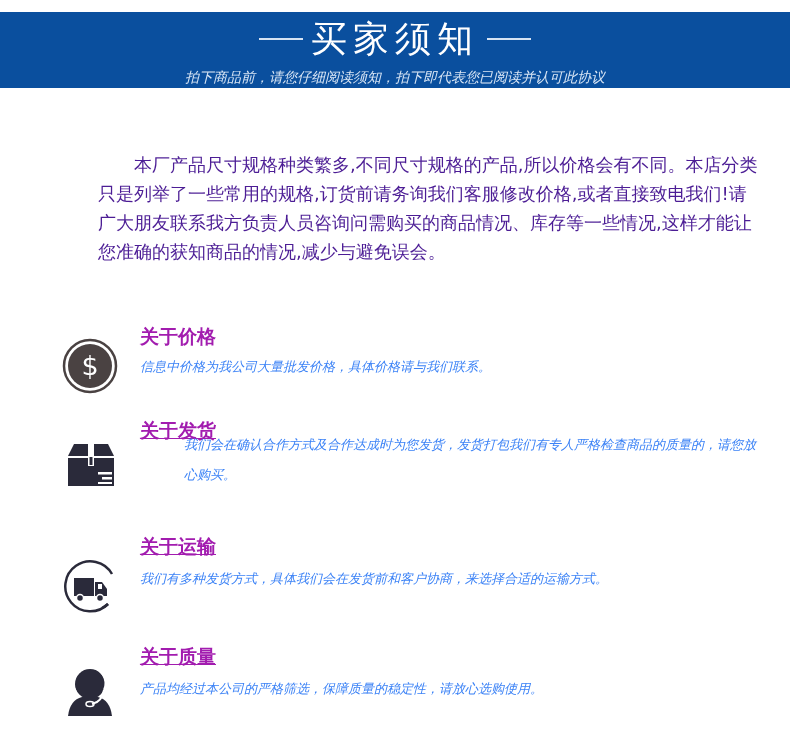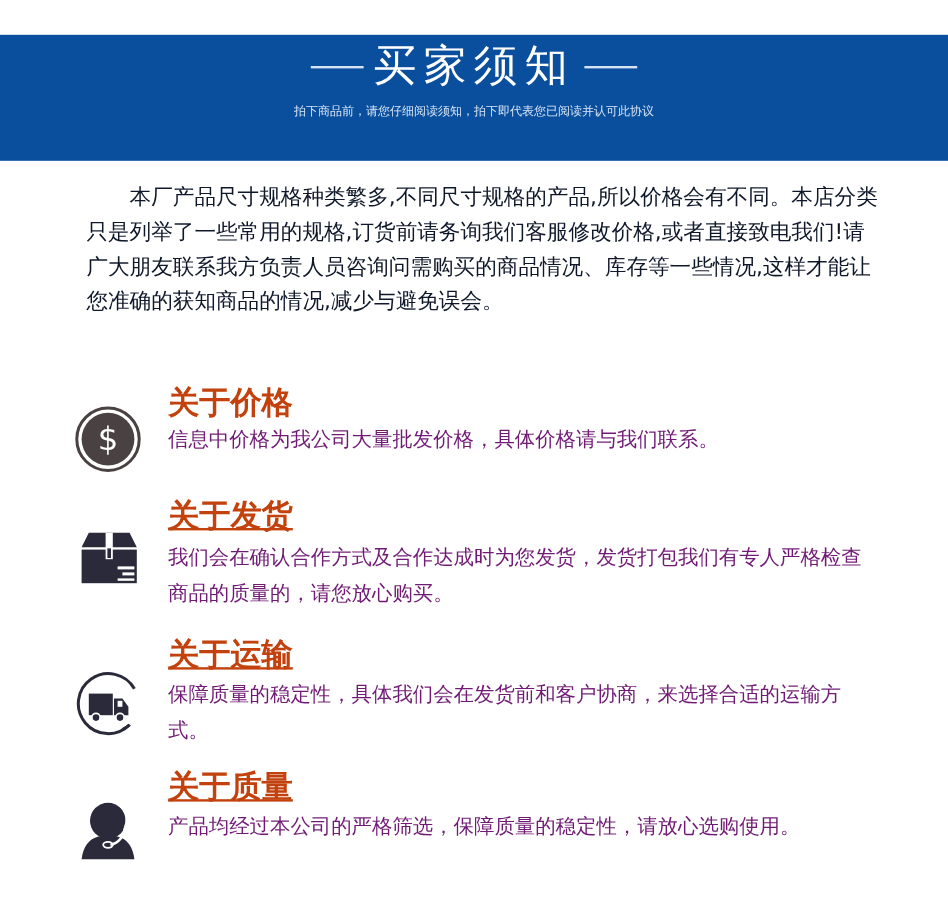--- a/index.html
+++ b/index.html
@@ -1,36 +1,36 @@
 <!DOCTYPE html>
 <html><head>
   <meta charset="utf-8">
   <style>
     html, body { margin: 0; padding: 0; background: #ffffff; }
     body { width: 790px; height: 751px; position: relative; overflow: hidden;
            font-family: "DejaVu Sans", "Liberation Sans", sans-serif; color: #333333; }
-    .banner { position: absolute; left: 0; top: 29px; width: 790px; height: 105px;
+    .banner { position: absolute; left: 0; top: 12px; width: 790px; height: 76px;
               background: #0a4f9e; }
     .banner-title-row { position: absolute; left: 0; top: 4px; width: 790px; height: 46px;
               display: flex; align-items: center; justify-content: center; }
     .dash { width: 44px; height: 2px; background: #d6e3f3; }
     .banner-title { color: #ffffff; font-size: 36px; letter-spacing: 6px; margin: 0 8px;
               line-height: 46px; font-weight: normal; }
     .banner-sub { position: absolute; left: 0; top: 56px; width: 790px; text-align: center;
-              color: #d9e6f5; font-size: 10px; line-height: 18px; }
-    .intro { position: absolute; left: 72px; top: 150px; width: 660px; font-size: 18px;
-              line-height: 29px; color: #0f172a; }
+              color: #d9e6f5; font-size: 14px; line-height: 18px; font-style: italic; }
+    .intro { position: absolute; left: 98px; top: 150px; width: 660px; font-size: 18px;
+              line-height: 29px; color: #4c1d95; }
     .intro p { margin: 0; }
     .indent { text-indent: 2em; }
     .section { position: absolute; left: 0; width: 790px; }
     .sec-icon { position: absolute; left: 62px; width: 56px; height: 56px; }
-    .sec-title { position: absolute; left: 140px; font-size: 26px; font-weight: bold;
-              color: #c2410c; line-height: 24px; }
-    .sec-body { position: absolute; left: 140px; width: 580px; font-size: 17px; line-height: 30px;
-              color: #701a75; }
+    .sec-title { position: absolute; left: 140px; font-size: 19px; font-weight: bold;
+              color: #a21caf; line-height: 24px; }
+    .sec-body { position: absolute; left: 140px; width: 580px; font-size: 13px; line-height: 30px;
+              color: #3b82f6; font-style: italic; }
   </style>
 </head>
 <body>
 
 <div class="banner">
   <div class="banner-title-row">
     <span class="dash"></span>
     <span class="banner-title">买家须知</span>
     <span class="dash"></span>
   </div>
@@ -59,37 +59,37 @@
     <svg width="54" height="48" viewBox="0 0 54 48">
       <path d="M10 4 L44 4 L50 16 L4 16 Z" fill="#2a2a3a"></path>
       <rect x="4" y="18" width="46" height="28" fill="#2a2a3a"></rect>
       <rect x="24" y="4" width="6" height="22" fill="#ffffff"></rect>
       <rect x="25.5" y="17" width="3" height="8" fill="#2a2a3a"></rect>
       <rect x="34" y="32" width="14" height="2.5" fill="#ffffff"></rect>
       <rect x="38" y="37" width="10" height="2.5" fill="#ffffff"></rect>
       <rect x="34" y="42" width="14" height="2" fill="#ffffff"></rect>
     </svg>
   </div>
-  <div class="sec-body" style="top:36px;">我们会在确认合作方式及合作达成时为您发货，发货打包我们有专人严格检查商品的质量的，请您放心购买。</div>
+  <div class="sec-body" style="top:16px;margin-left:44px;">我们会在确认合作方式及合作达成时为您发货，发货打包我们有专人严格检查商品的质量的，请您放心购买。</div>
 </div>
 
 <div class="section" style="top:532px;">
   <div class="sec-title" style="top:2px;text-decoration:underline;">关于运输</div>
   <div class="sec-icon" style="top:28px;">
     <svg width="56" height="56" viewBox="0 0 56 56">
       <path d="M 46 44 A 25 25 0 1 1 50 14" fill="none" stroke="#2a2a3a" stroke-width="2.5"></path>
       <path d="M 40 48 Q 44 46 46 44" fill="none" stroke="#2a2a3a" stroke-width="2.5"></path>
       <rect x="12" y="18" width="20" height="18" fill="#2a2a3a"></rect>
       <path d="M33 22 L40 22 L45 29 L45 36 L33 36 Z" fill="#2a2a3a"></path>
       <rect x="36" y="24" width="4" height="5" fill="#ffffff"></rect>
       <circle cx="18" cy="38" r="3.5" fill="#2a2a3a" stroke="#ffffff" stroke-width="1.5"></circle>
       <circle cx="38" cy="38" r="3.5" fill="#2a2a3a" stroke="#ffffff" stroke-width="1.5"></circle>
     </svg>
   </div>
-  <div class="sec-body" style="top:32px;">保障质量的稳定性，具体我们会在发货前和客户协商，来选择合适的运输方式。</div>
+  <div class="sec-body" style="top:32px;">我们有多种发货方式，具体我们会在发货前和客户协商，来选择合适的运输方式。</div>
 </div>
 
 <div class="section" style="top:642px;">
   <div class="sec-title" style="top:2px;text-decoration:underline;">关于质量</div>
   <div class="sec-icon" style="top:22px;">
     <svg width="56" height="56" viewBox="0 0 56 56">
       <circle cx="28" cy="20" r="15" fill="#2a2a3a"></circle>
       <path d="M6 52 Q8 36 20 33 L36 33 Q48 36 50 52 Z" fill="#2a2a3a"></path>
       <path d="M 14 28 A 16 16 0 1 1 42 26" fill="none" stroke="#ffffff" stroke-width="2"></path>
       <path d="M 42 26 Q 40 38 30 40" fill="none" stroke="#ffffff" stroke-width="2"></path>

